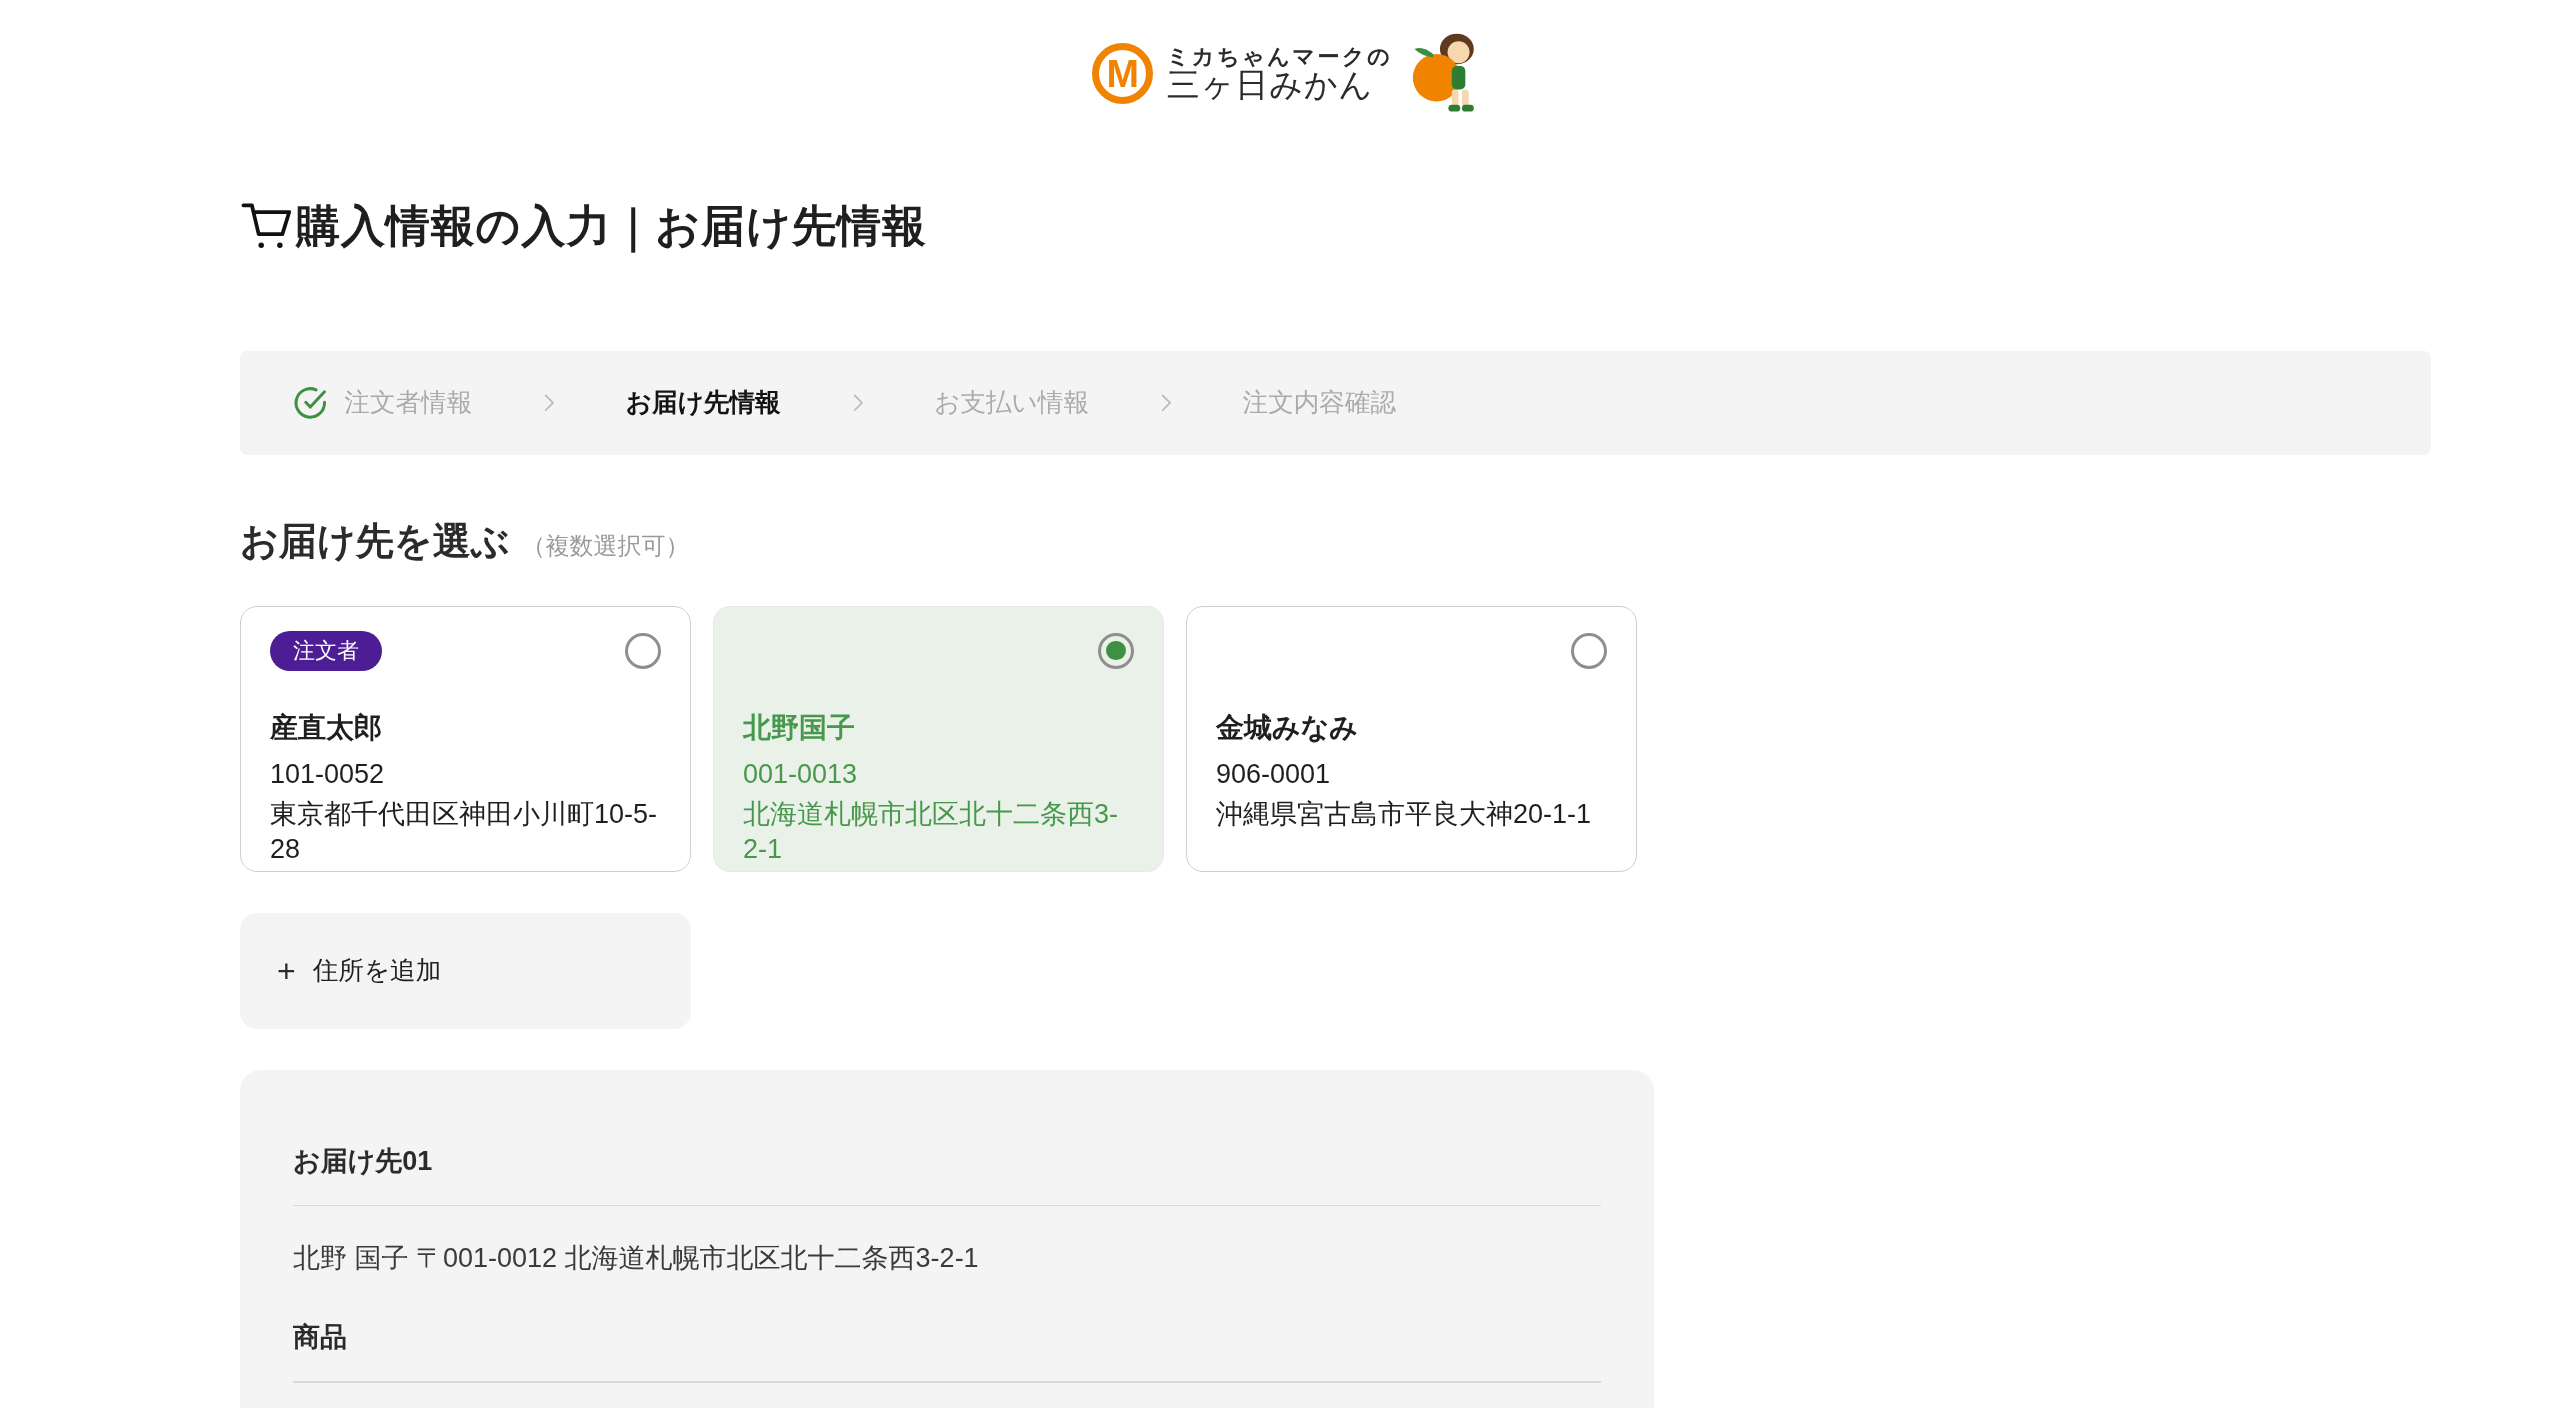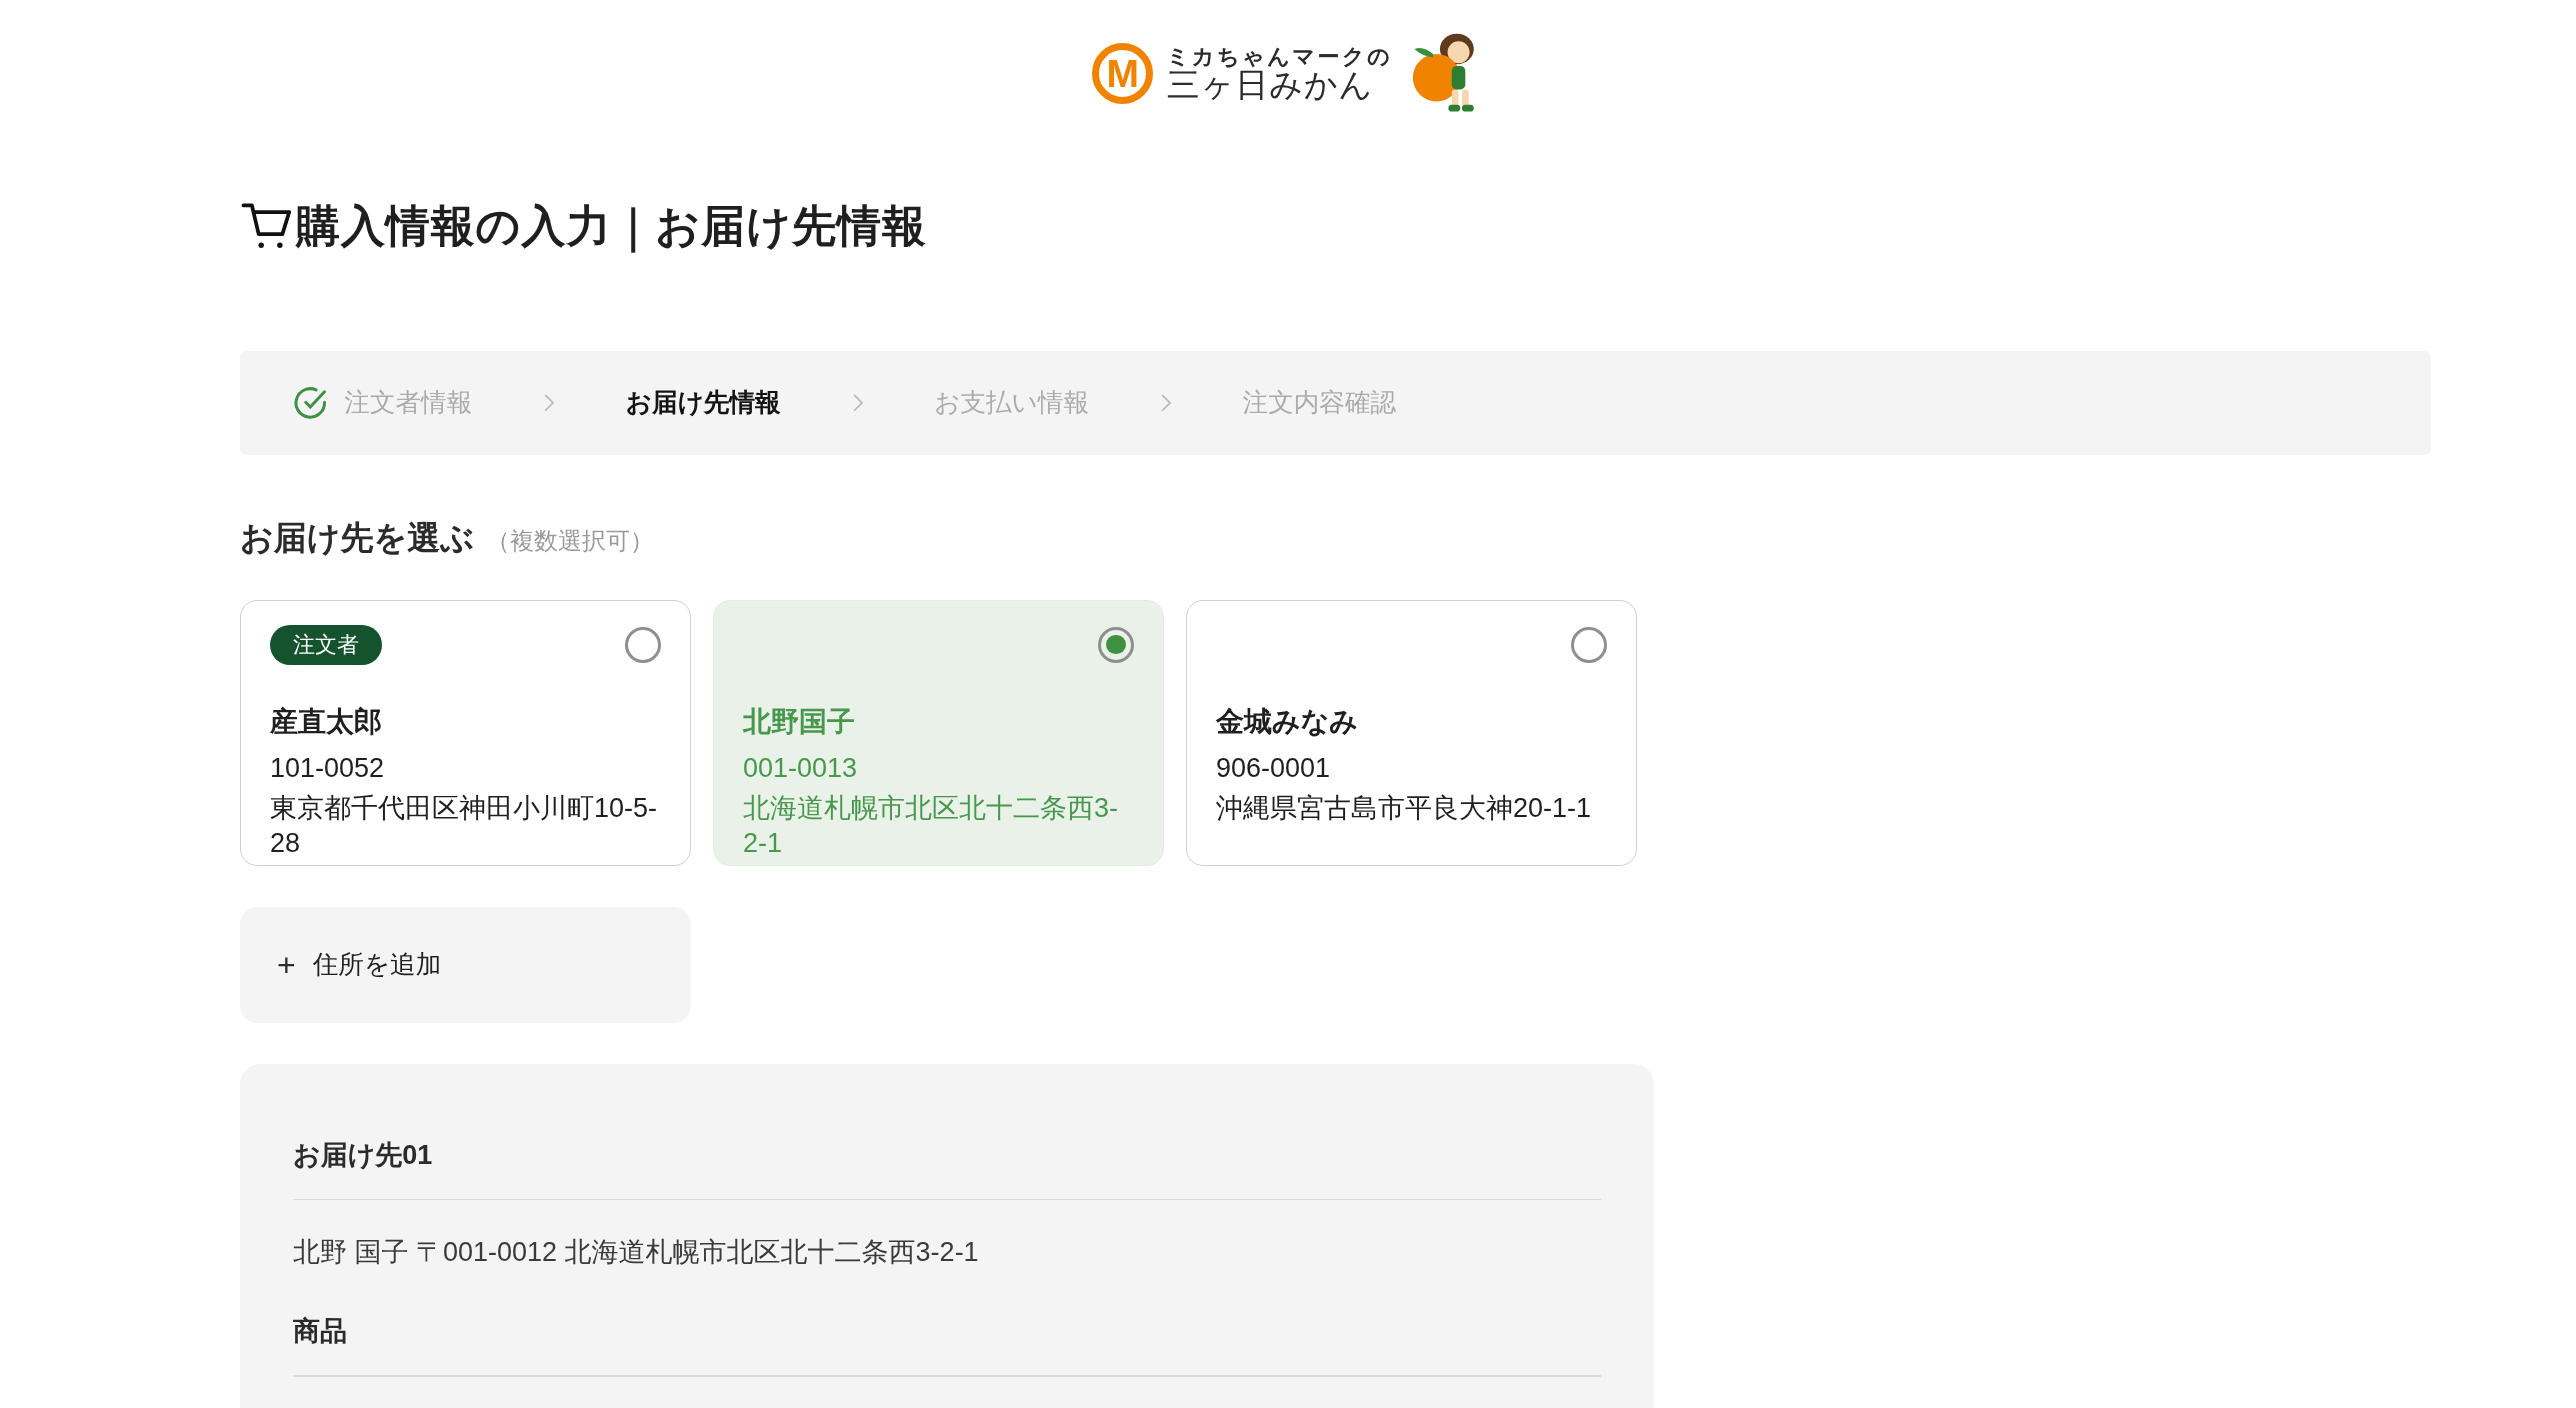--- a/index.html
+++ b/index.html
@@ -29,40 +29,40 @@
   .steps{
     margin:65px 0 0 240px;width:2191px;height:104px;background:#f4f4f4;
     border-radius:6.8px;display:flex;align-items:center;gap:64px;
     padding-left:53px;box-sizing:border-box;
   }
   .step{display:flex;align-items:center;gap:15.3px;font-size:25.6px;color:#ababab;}
   .step.active{color:#141414;font-weight:bold;}
   .chev{display:flex;align-items:center;}
   
   .select-heading{margin:61px 0 0 240px;display:flex;align-items:baseline;gap:12px;}
-  .select-heading .h{font-size:33px;font-weight:bold;color:#2b2b2b;}
+  .select-heading .h{font-size:38px;font-weight:bold;color:#2b2b2b;}
   .select-heading .note{font-size:24px;color:#9a9a9a;}
   
   .cards{margin:39px 0 0 240px;display:flex;gap:22px;}
   .card{
     width:451px;height:266px;box-sizing:border-box;
     border:1.7px solid #cfcfcf;border-radius:17px;background:#fff;
     padding:24px 29px;position:relative;cursor:pointer;
   }
   .card.selected{background:#eaf1e9;border-color:#e2ece1;}
   .card .radio{
     position:absolute;top:25.6px;right:29px;width:36px;height:36px;
     border:3.4px solid #8f8f8f;border-radius:50%;box-sizing:border-box;background:#fff;
     display:flex;align-items:center;justify-content:center;
   }
   .card.selected .radio{background:#eaf1e9;}
   .radio .dot{display:none;}
   .card.selected .radio .dot{display:block;width:19.6px;height:19.6px;border-radius:50%;background:#3e9142;}
   .badge{
-    display:inline-block;background:#14532d;color:#fff;font-size:22px;
+    display:inline-block;background:#4c1d95;color:#fff;font-size:22px;
     border-radius:851px;padding:6.8px 23px;line-height:1.2;
   }
   .card .hdr{height:44px;}
   .card .name{font-size:28px;font-weight:bold;margin-top:34px;}
   .card .postal{font-size:27px;margin-top:12px;}
   .card .addr{font-size:27px;margin-top:6.8px;line-height:1.3;}
   .card.selected .name,.card.selected .postal,.card.selected .addr{color:#47984d;}
   
   .add-btn{
     margin:41px 0 0 240px;width:451px;height:116px;background:#f4f4f4;

